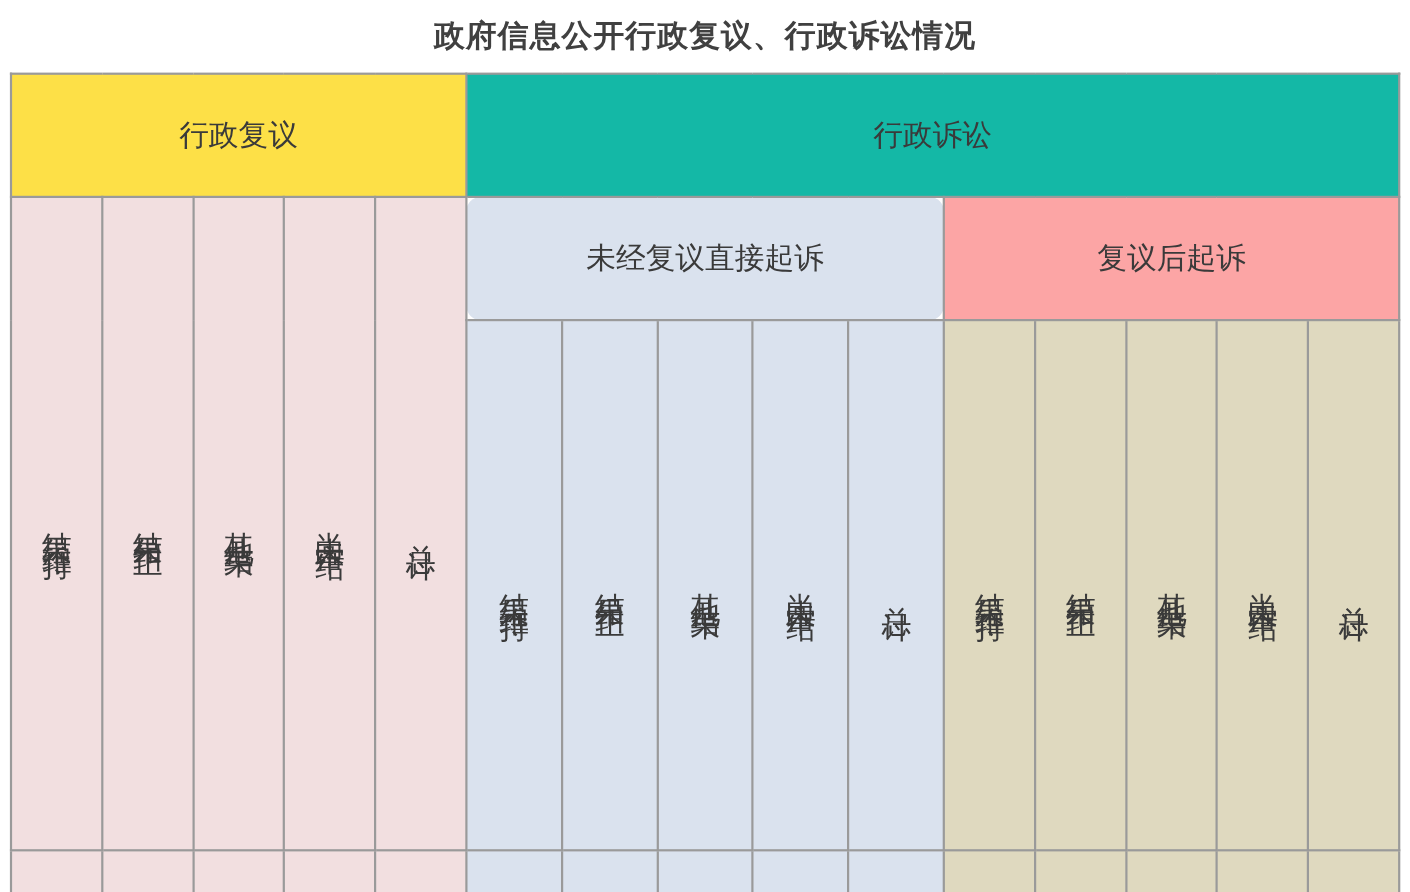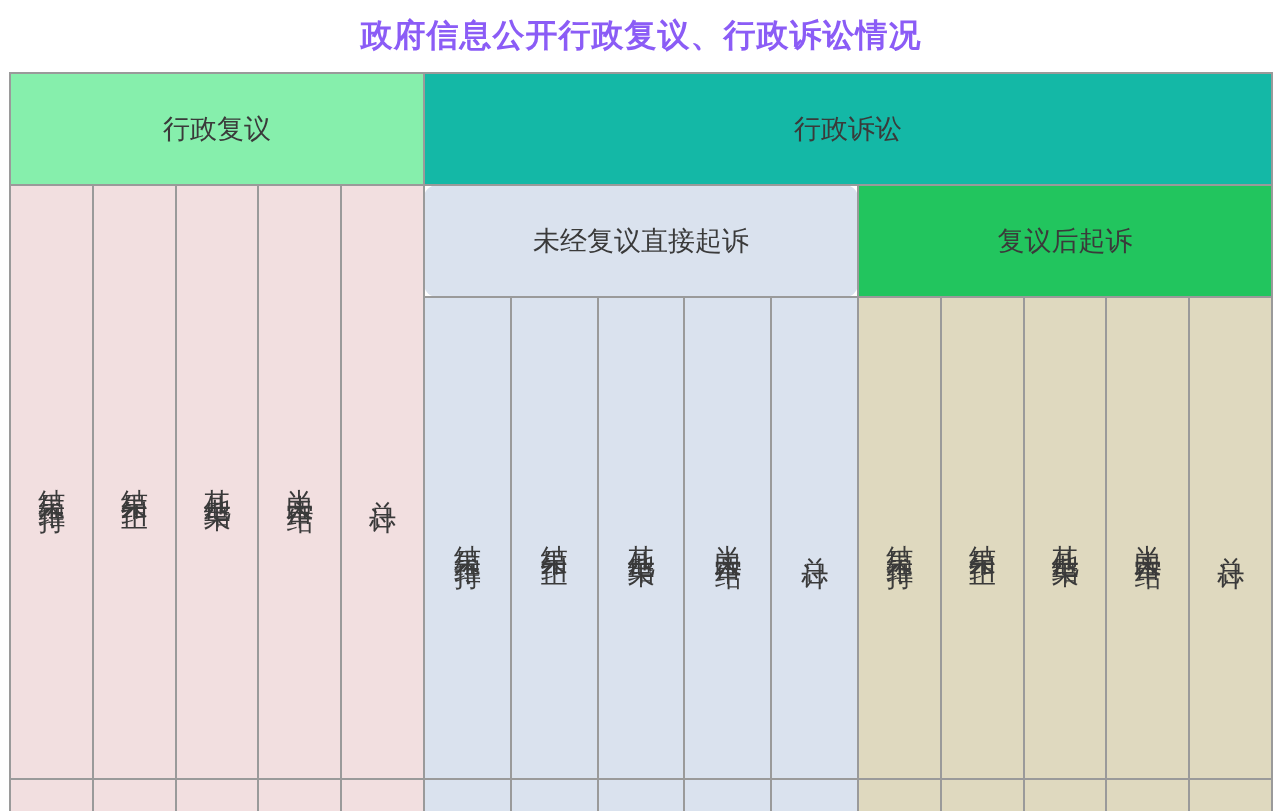--- a/index.html
+++ b/index.html
@@ -15,23 +15,23 @@
     overflow: hidden;
   }
   .page {
     width: 1282px;
     height: 811px;
     position: relative;
     box-sizing: border-box;
   }
   .title {
     text-align: center;
-    font-size: 32px;
+    font-size: 28px;
     font-weight: bold;
-    color: #8b5cf6;
+    color: #404040;
     font-family: "Liberation Sans", "DejaVu Sans", sans-serif;
     padding-top: 14px;
     padding-bottom: 14px;
     letter-spacing: 1px;
   }
   table.stat {
     border-collapse: collapse;
     table-layout: fixed;
     width: 1264px;
     margin: 0 9px;
@@ -40,38 +40,38 @@
   table.stat td {
     border: 2px solid #9a9a9a;
     text-align: center;
     vertical-align: middle;
     font-size: 27px;
     color: #3a3a3a;
     padding: 0;
   }
   
   .grp-fuyi {
-    background: #86efac;
+    background: #fde047;
     height: 110px;
     font-size: 30px;
     font-family: Liberation Serif, serif;
   }
   .grp-susong {
     background: #14b8a6;
     height: 110px;
     font-size: 30px;
   }
   .grp-direct {
     background: #dae2ee;
     height: 110px;
     font-size: 30px;
     border-radius: 13px;
   }
   .grp-after {
-    background: #22c55e;
+    background: #fca5a5;
     height: 110px;
     font-size: 30px;
   }
   
   .sub {
     height: 480px;
     font-size: 26px;
     line-height: 1.28;
     letter-spacing: 2px;
   }

